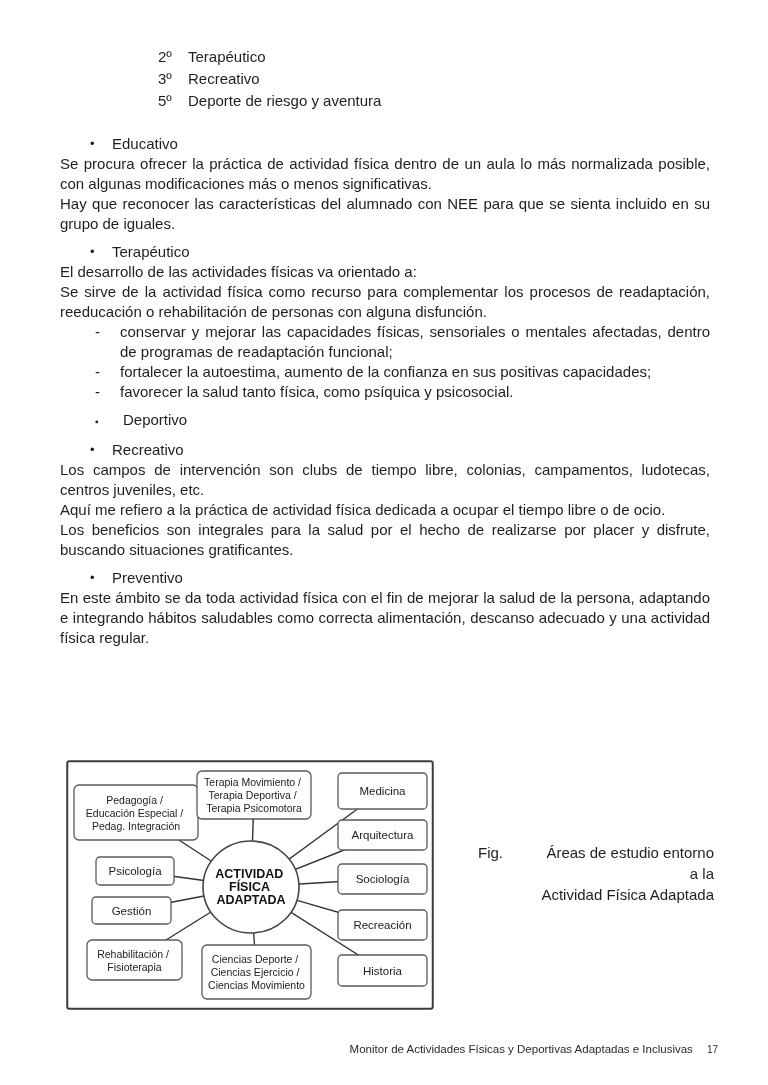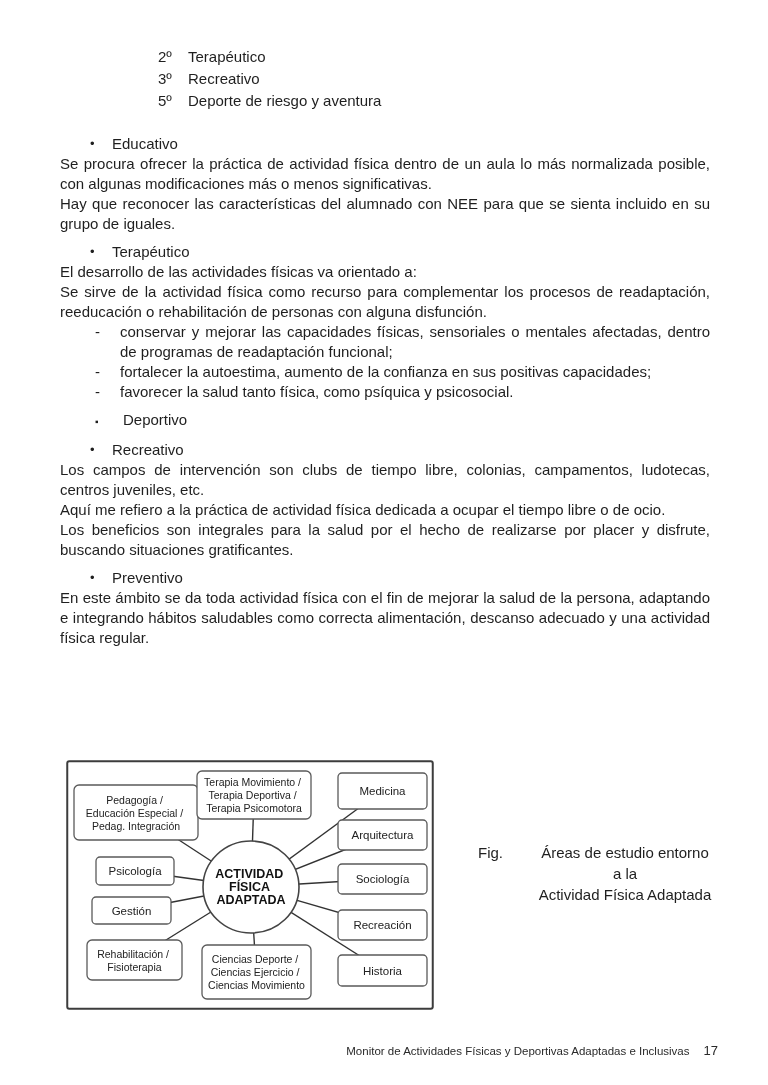--- a/index.html
+++ b/index.html
@@ -27,25 +27,25 @@
 
   .diagram { position:absolute; left:66px; top:760px; }
   .diagram text { font-family:"Liberation Sans", sans-serif; fill:#222; }
   .diagram .node-text { font-size:10.5px; }
   .diagram .node-text-lg { font-size:11.5px; }
   .diagram .center-text { font-size:12.5px; font-weight:bold; fill:#111; }
 
   .fig-caption { position:absolute; left:478px; top:842px; width:236px; display:flex;
                  font-size:15px; line-height:21px; }
   .fig-caption .cap-label { flex:0 0 58px; }
-  .fig-caption .cap-text { flex:1; text-align:center; }
+  .fig-caption .cap-text { flex:1; text-align:right; }
 
   .footer { position:absolute; top:1043px; right:50px; display:flex; gap:14px;
             align-items:baseline; font-size:11.5px; color:#2a2a2a; }
-  .footer .page-num { font-size:13px; }
+  .footer .page-num { font-size:10px; }
 </style>
 </head>
 <body>
 
 <div class="content">
 
   <div class="intro-list">
     <div class="intro-item">
       <span class="num">2º</span>
       <span>Terapéutico</span>

